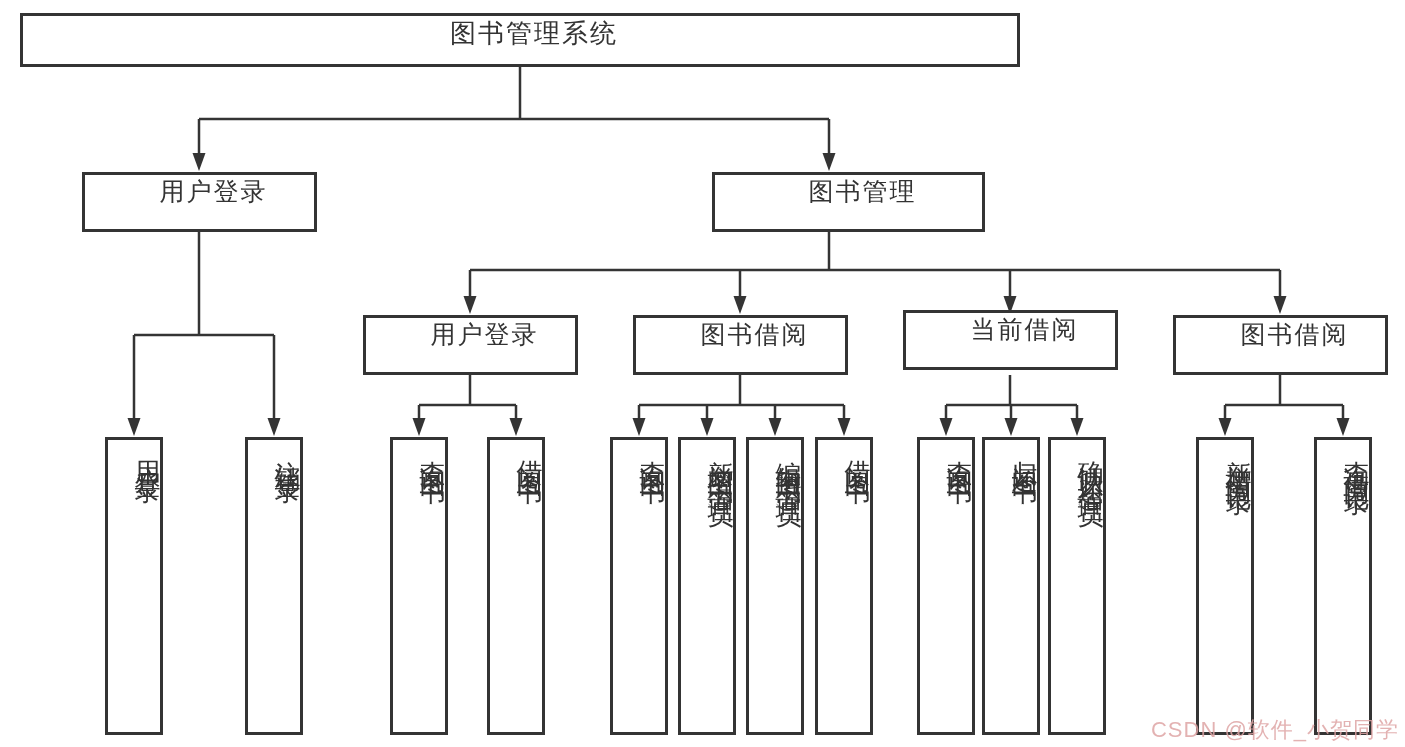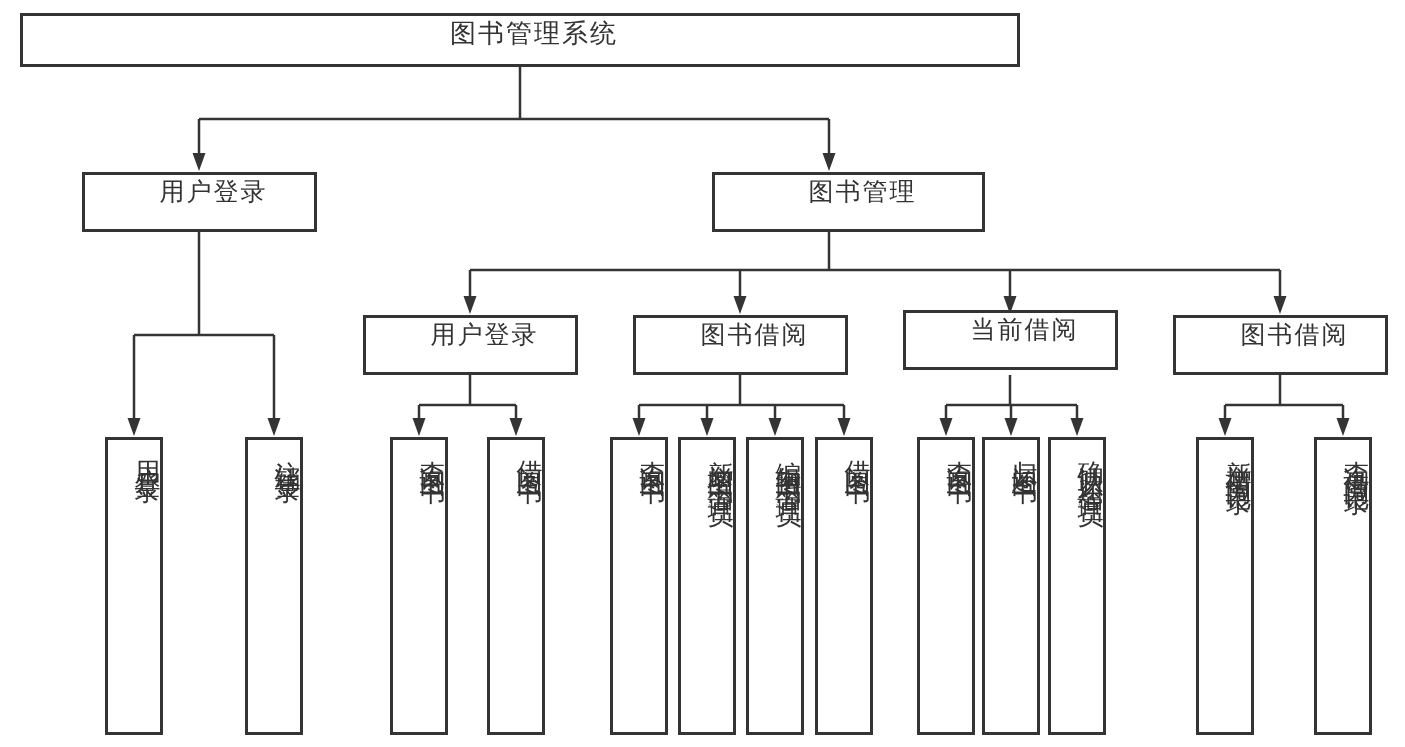--- a/index.html
+++ b/index.html
@@ -154,14 +154,15 @@
     <span class="vlabel">确认归还（管理员）</span>
   </div>
 
   <div class="box leaf" style="left:1196px;">
     <span class="vlabel">新增借阅记录</span>
   </div>
   <div class="box leaf" style="left:1314px;">
     <span class="vlabel">查询借阅记录</span>
   </div>
 
+  <div class="watermark">CSDN @软件_小贺同学</div>
 
 </div>
 
 </body></html>

